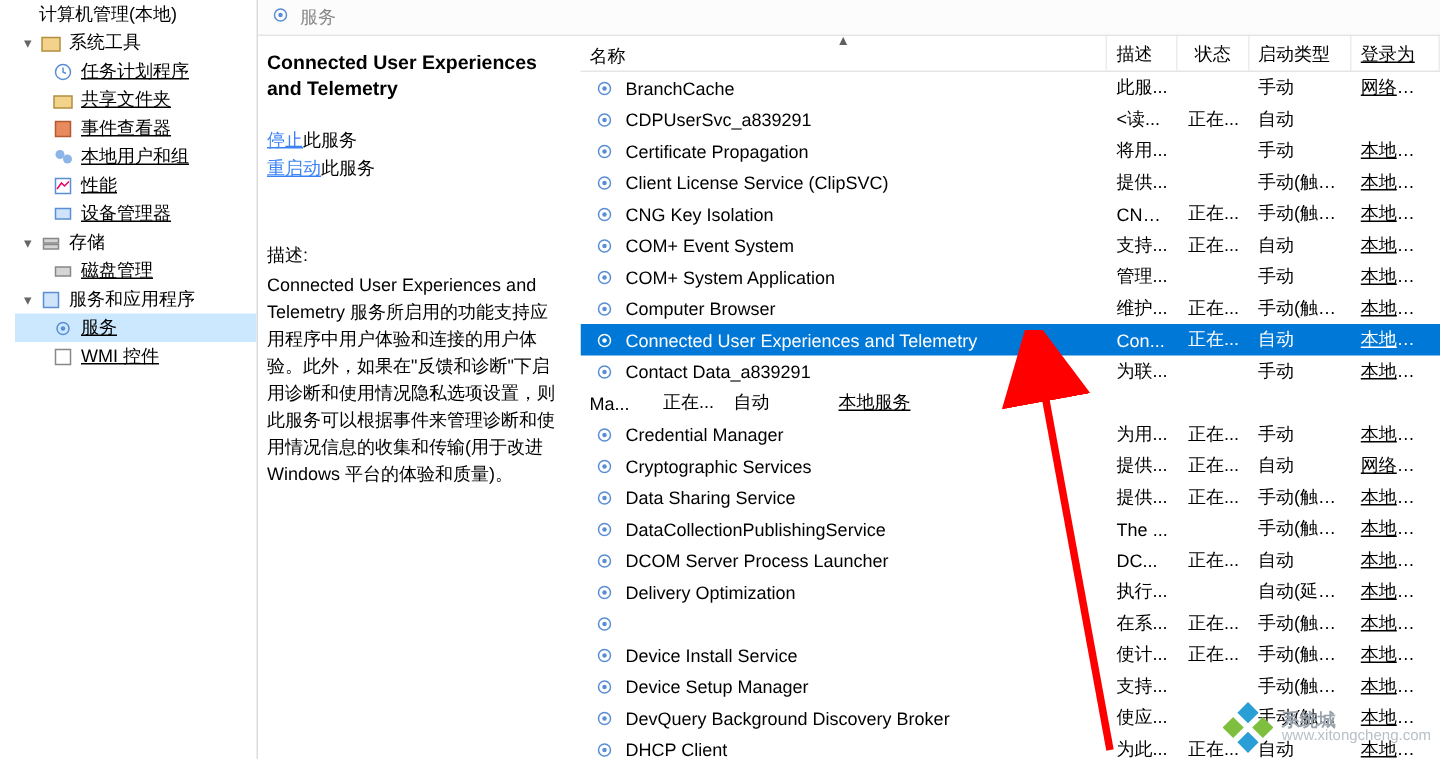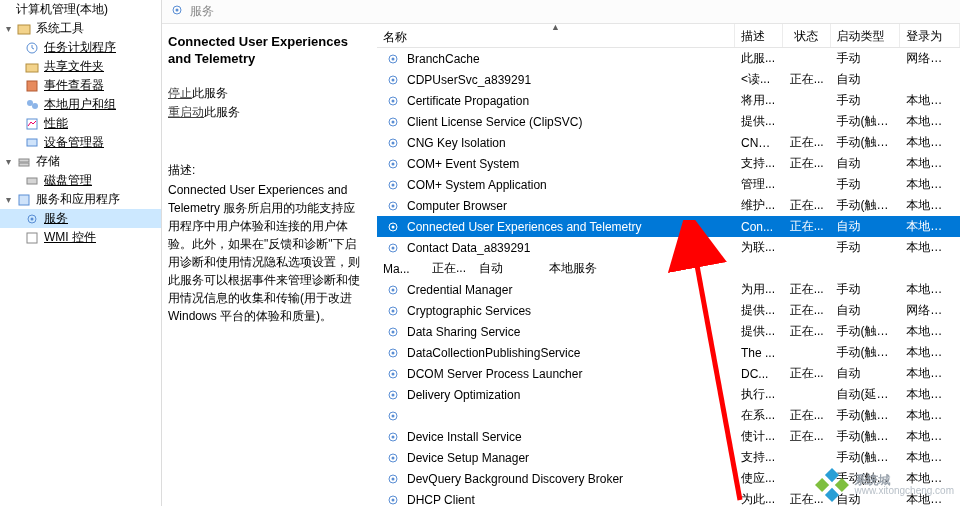--- a/index.html
+++ b/index.html
@@ -13,20 +13,21 @@
     height: 506px;
     overflow: hidden;
     position: relative;
   }
   .container { display: flex; height: 100%; }
   .tree-pane {
     width: 162px;
     border-right: 1px solid #dcdcdc;
     padding-top: 0;
     background: #fff;
+    margin-left: 10px;
   }
   .tree-item {
     display: flex;
     align-items: center;
     height: 19px;
     padding-left: 6px;
     white-space: nowrap;
     cursor: default;
   }
   .tree-item.child { padding-left: 24px; text-decoration: underline; }
@@ -72,21 +73,21 @@
   .info-pane {
     width: 215px;
     padding: 10px 10px 0 6px;
   }
   .info-title {
     font-weight: bold;
     font-size: 13px;
     line-height: 1.3;
     margin-bottom: 16px;
   }
-  .link { color: #404040; text-decoration: underline; cursor: pointer; }
+  .link { color: #3b82f6; text-decoration: underline; cursor: pointer; }
   .actions { line-height: 1.6; margin-bottom: 40px; }
   .desc-label { margin-bottom: 2px; }
   .desc-body { line-height: 1.5; }
 
   .list-pane {
     flex: 1;
     min-width: 0;
     display: flex;
     flex-direction: column;
   }
@@ -130,21 +131,21 @@
   }
   .cell {
     overflow: hidden;
     text-overflow: ellipsis;
     padding: 0 6px;
   }
   .c-name  { width: 360px; display:flex; align-items:center; }
   .c-desc  { width: 48px; }
   .c-stat  { width: 48px; text-align: center; }
   .c-start { width: 70px; }
-  .c-logon { width: 60px; }
+  .c-logon { width: 60px; text-decoration: underline; }
 
   .svc-icon {
     width: 16px; height: 16px;
     margin: 0 6px 0 2px;
     display:inline-flex; align-items:center; justify-content:center;
   }
 
   
   .arrow-svg {
     position: absolute;

